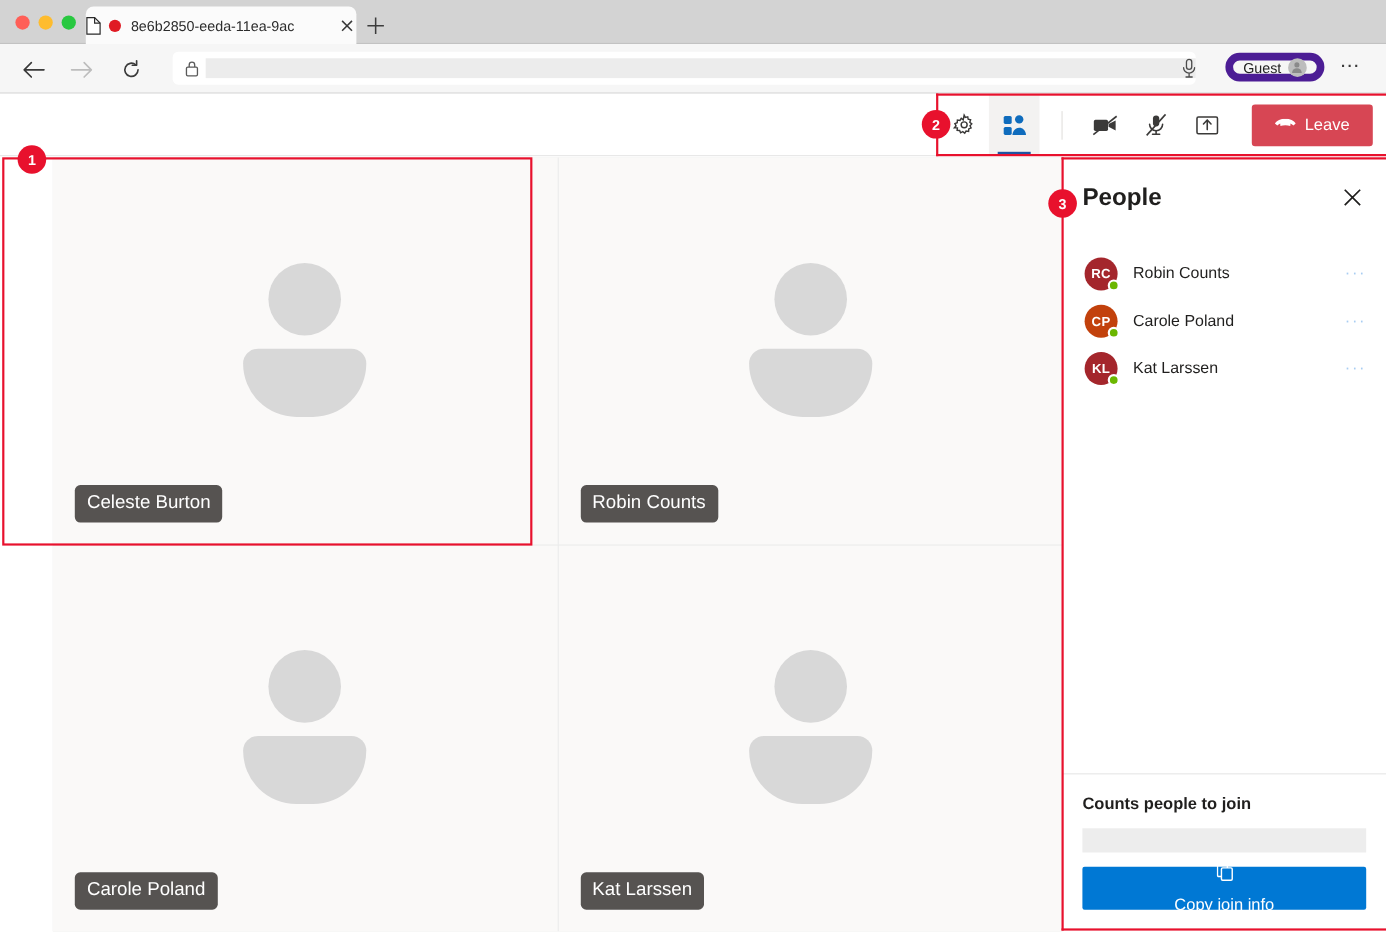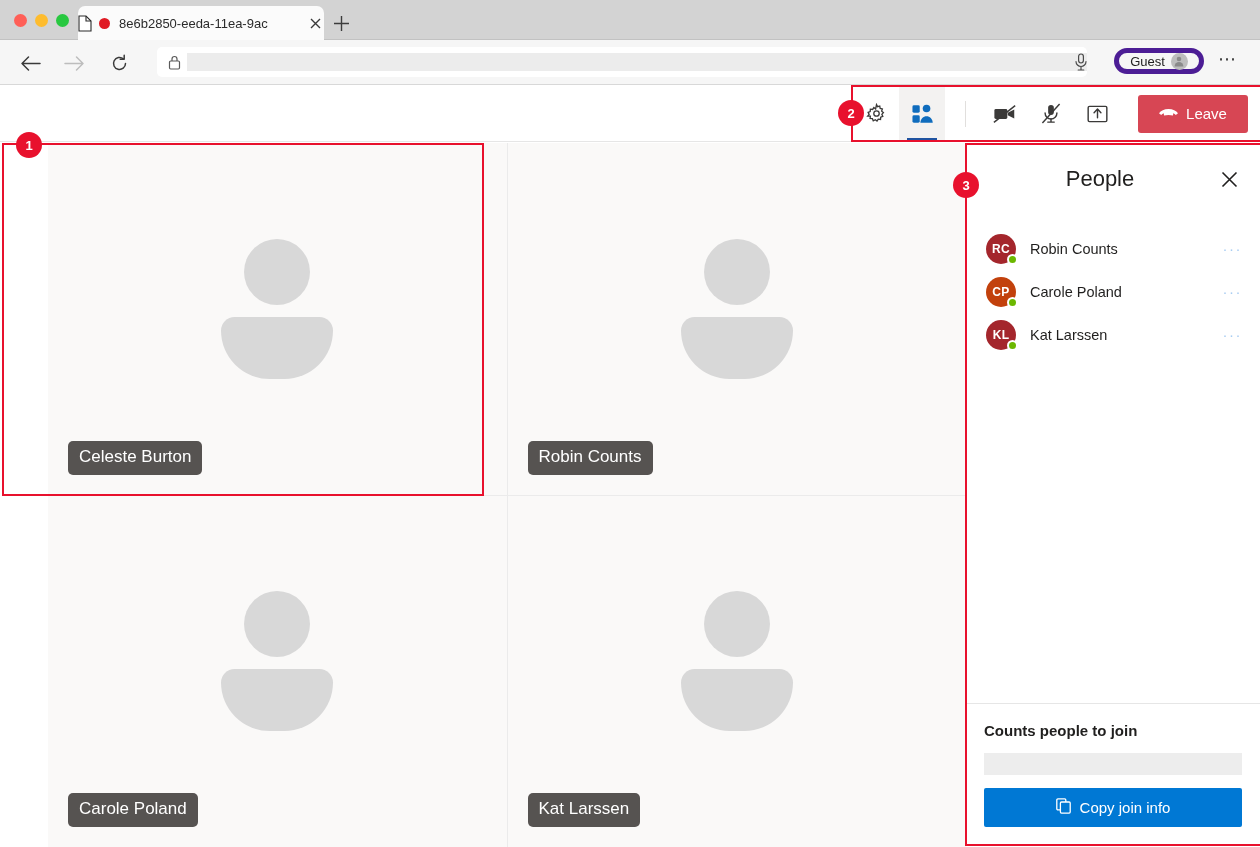--- a/index.html
+++ b/index.html
@@ -56,21 +56,21 @@
 
   .urlbar {
     position:absolute; left:157px; top:7px; width:930px; height:30px;
     background:#fff; border-radius:5px; display:flex; align-items:center;
   }
   .lock { width:22px; margin-left:6px; display:flex; align-items:center; justify-content:center; color:#5a5a5a; }
   .urlfield { flex:1; height:18px; background:#ececec; margin:0 0 0 2px; }
   .mic-btn { position:absolute; left:1070px; top:11px; width:22px; height:22px; display:flex; align-items:center; justify-content:center; color:#4a4a4a; }
   .guest {
     position:absolute; left:1114px; top:48px; width:90px; height:26px;
-    border:5px solid #4c1d95; border-radius:13px;
+    border:7px solid #4c1d95; border-radius:13px;
     display:flex; align-items:center; justify-content:center; gap:6px;
     font-size:13px; color:#222;
   }
   .guest-av { width:17px; height:17px; border-radius:50%; background:#bdbdbd; display:flex; align-items:center; justify-content:center; }
   .dots-menu { position:absolute; left:1218px; top:50px; font-size:18px; color:#3a3a3a; letter-spacing:1px; line-height:1; }
 
   
   .app { position:absolute; left:0; top:86px; width:1260px; height:761px; background:#fff; }
   .appbar {
     position:absolute; left:0; top:0; width:1260px; height:56px;
@@ -104,21 +104,21 @@
     background:#565351; color:#fff; font-size:17px;
     padding:6px 11px 8px 11px; border-radius:5px; white-space:nowrap;
   }
 
   
   .panel {
     position:absolute; left:966px; top:57px; width:294px; height:704px;
     background:#fff; display:flex; flex-direction:column;
   }
   .panel-head { height:72px; display:flex; align-items:center; padding:0 18px 0 18px; }
-  .panel-title { font-size:22px; font-weight:normal; color:#201f1e; flex:1;text-align:center; }
+  .panel-title { font-size:22px; font-weight:bold; color:#201f1e; flex:1; }
   .panel-close { width:26px; height:26px; display:flex; align-items:center; justify-content:center; color:#201f1e; }
   .plist { flex:1; padding-top:12px; overflow:hidden; }
   .prow { height:43px; display:flex; align-items:center; padding:0 14px 0 20px; }
   .avatar {
     width:30px; height:30px; border-radius:50%; position:relative; flex:0 0 auto;
     display:flex; align-items:center; justify-content:center;
     color:#fff; font-size:12px; font-weight:bold; letter-spacing:.3px;
   }
   .presence {
     position:absolute; right:-2px; bottom:-1px; width:11px; height:11px;
@@ -126,21 +126,21 @@
   }
   .pname { margin-left:14px; font-size:14.5px; color:#201f1e; flex:1; }
   .prow-more { font-size:15px; color:#a9cdf2; letter-spacing:1.5px; line-height:1; padding-right:4px; }
 
   .invite { border-top:1px solid #e6e6e6; padding:18px 18px 20px 18px; }
   .invite-title { font-size:15px; font-weight:bold; color:#201f1e; }
   .invite-field { margin-top:14px; height:22px; background:#ededed; }
   .copy-btn {
     margin-top:13px; height:39px; background:#0078d4; border-radius:2px;
     display:flex; align-items:center; justify-content:center; gap:9px;
-    color:#fff; font-size:15px;
+    color:#fff; font-size:15px;flex-direction:column;
   }
 
   
   .anno { position:absolute; border:2px solid #e8112d; pointer-events:none; }
   .badge {
     position:absolute; width:26px; height:26px; border-radius:50%;
     background:#e8112d; color:#fff; font-size:13px; font-weight:bold;
     display:flex; align-items:center; justify-content:center;
   }
 </style>

